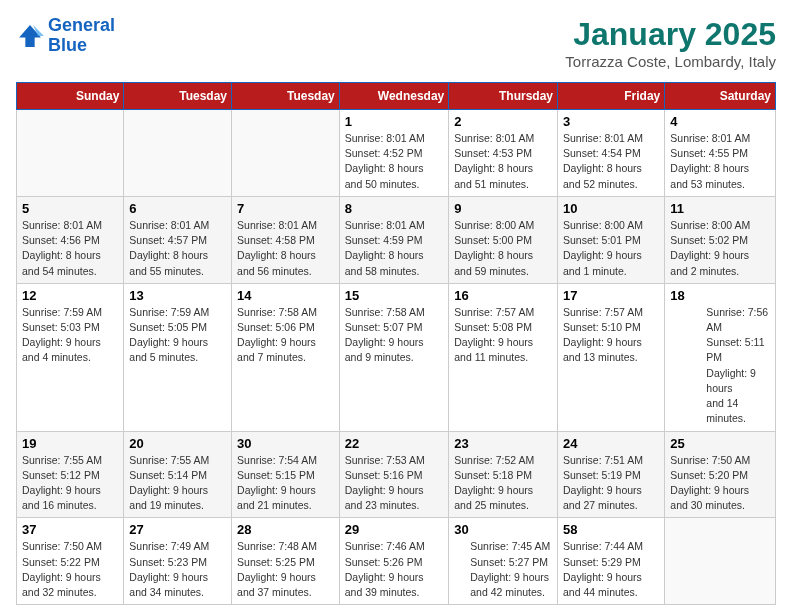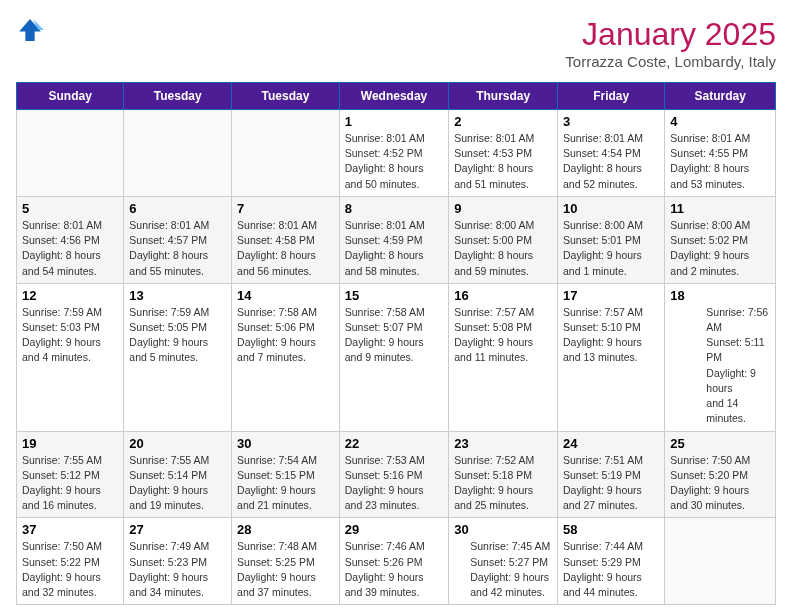--- a/index.html
+++ b/index.html
@@ -32,37 +32,37 @@
     .logo-icon {
       width: 28px;
       height: 28px;
       margin-right: 4px;
     }
     .title-block {
       text-align: right;
     }
     .month-title {
       font-size: 32px;
-      font-weight: normal;
-      color: #be185d;
+      font-weight: bold;
+      color: #0f766e;
     }
     .location-title {
       font-size: 15px;
       color: #555;
     }
     table {
       width: 100%;
       border-collapse: collapse;
       font-size: 11px;
     }
     thead tr th {
-      background-color: #4c1d95;
+      background-color: #b91c1c;
       color: #fff;
       padding: 6px 4px;
-      text-align: center;
+      text-align: right;
       font-size: 12px;
       font-weight: bold;
       border: 1px solid #1565c0;
     }
     tbody tr td {
       border: 1px solid #ccc;
       vertical-align: top;
       padding: 4px 5px;
       width: 113px;
       min-height: 70px;
@@ -89,20 +89,26 @@
   </style>
 </head>
 <body>
 
 <div class="header">
   <div class="logo">
     <svg class="logo-icon" viewBox="0 0 36 36">
       <polygon points="18,4 32,20 24,20 24,32 12,32 12,20 4,20" fill="#1565c0"></polygon>
       <polygon points="22,4 36,18 28,18" fill="#42a5f5" opacity="0.7"></polygon>
     </svg>
+    <div>
+      <div class="logo-text">
+        <span>General</span><br>
+        <span style="color:#1565c0;">Blue</span>
+      </div>
+    </div>
   </div>
   <div class="title-block">
     <div class="month-title">January 2025</div>
     <div class="location-title">Torrazza Coste, Lombardy, Italy</div>
   </div>
 </div>
 
 <table>
   <thead>
     <tr>

